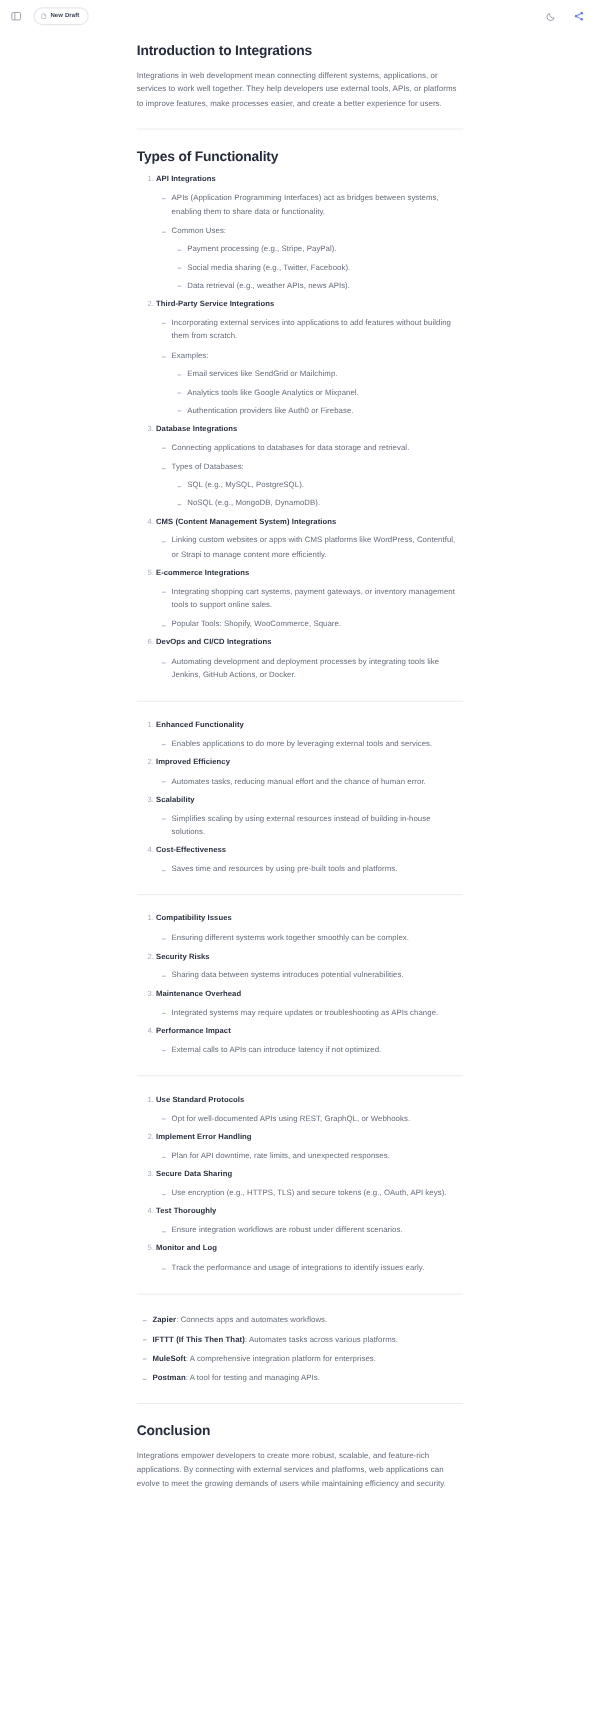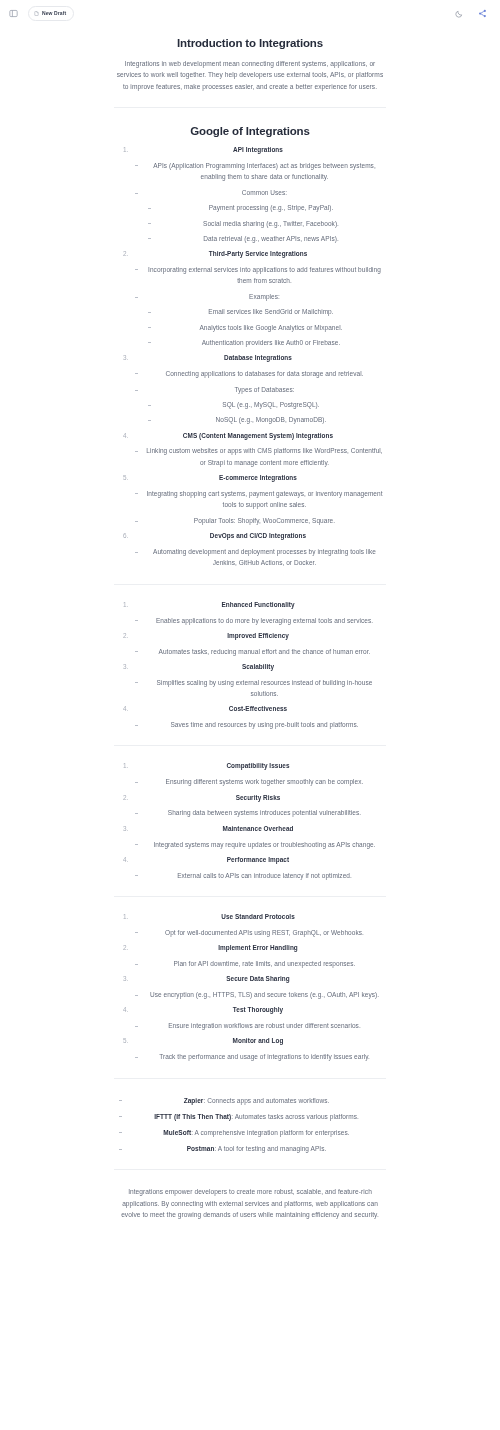--- a/index.html
+++ b/index.html
@@ -61,21 +61,20 @@
 
   .moon-icon { color: #8b919d; }
   .share-icon { color: #6b83d8; }
 
   
   .doc {
     width: 272px;
     margin: 0 auto;
     padding-top: 9px;
     padding-bottom: 40px;
-    text-align: center;
   }
 
   .h1 {
     font-size: 11.5px;
     font-weight: 700;
     letter-spacing: -0.15px;
     color: #262c3b;
     margin: 0 0 7px 0;
     line-height: 1.3;
   }
@@ -212,21 +211,21 @@
 <main class="doc">
 
   <section class="block">
     <h1 class="h1">Introduction to Integrations</h1>
     <p class="para">Integrations in web development mean connecting different systems, applications, or services to work well together. They help developers use external tools, APIs, or platforms to improve features, make processes easier, and create a better experience for users.</p>
   </section>
 
   <hr class="divider">
 
   <section class="block">
-    <h1 class="h1">Google of Integrations</h1>
+    <h1 class="h1">Types of Functionality</h1>
     <ol class="olist">
         <li><span class="li-title">API Integrations</span><ul class="ulist sub-wrap">
             <li>APIs (Application Programming Interfaces) act as bridges between systems, enabling them to share data or functionality.</li>
             <li>Common Uses:<ul class="ulist">
                 <li>Payment processing (e.g., Stripe, PayPal).</li>
                 <li>Social media sharing (e.g., Twitter, Facebook).</li>
                 <li>Data retrieval (e.g., weather APIs, news APIs).</li>
               </ul></li>
           </ul></li>
         <li><span class="li-title">Third-Party Service Integrations</span><ul class="ulist sub-wrap">
@@ -324,16 +323,17 @@
         <li><span class="bold-term">Zapier</span>: Connects apps and automates workflows.</li>
         <li><span class="bold-term">IFTTT (If This Then That)</span>: Automates tasks across various platforms.</li>
         <li><span class="bold-term">MuleSoft</span>: A comprehensive integration platform for enterprises.</li>
         <li><span class="bold-term">Postman</span>: A tool for testing and managing APIs.</li>
       </ul>
   </section>
 
   <hr class="divider">
 
   <section class="block">
+    <h1 class="h1">Conclusion</h1>
     <p class="para">Integrations empower developers to create more robust, scalable, and feature-rich applications. By connecting with external services and platforms, web applications can evolve to meet the growing demands of users while maintaining efficiency and security.</p>
   </section>
 
 </main>
 
 </body></html>

